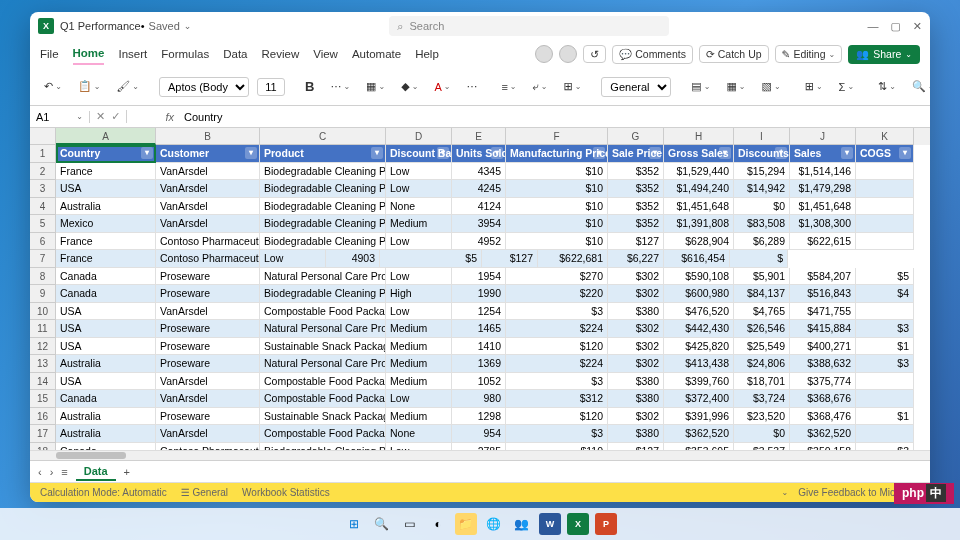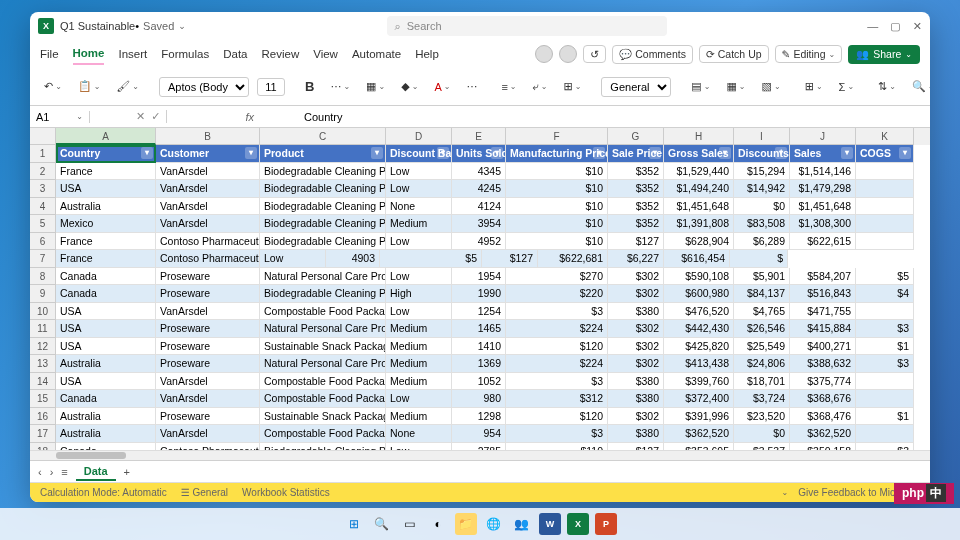--- a/index.html
+++ b/index.html
@@ -20,21 +20,21 @@
 .pillbtn { border:1px solid #ccc; border-radius:4px; padding:2px 6px; font-size:10.5px; color:#333; display:flex; align-items:center; gap:3px; background:#fff; }
 .sharebtn { background:#107c41; color:#fff; border:none; border-radius:4px; padding:3px 8px; font-size:10.5px; display:flex; align-items:center; gap:4px; }
 .ribbon { height:38px; border-bottom:1px solid #d0d0d0; display:flex; align-items:center; padding:0 10px; gap:8px; font-size:11px; color:#333; }
 .ribbon .sep { width:1px; height:22px; background:#ddd; }
 .ribbon .btn { padding:2px 4px; display:flex; align-items:center; gap:2px; }
 .ribbon select,.ribbon input.fontsize { border:1px solid #ccc; border-radius:3px; font-size:11px; padding:2px 4px; background:#fff; }
 .ribbon input.fontsize { width:28px; text-align:center; }
 .ribbon .fontname { width:90px; }
 .ribbon .numfmt { width:70px; }
 .ribbon .bold { font-weight:bold; font-size:13px; }
-.formulabar { height:22px; border-bottom:1px solid #d0d0d0; display:flex; align-items:center; font-size:11px;gap:40px; }
+.formulabar { height:22px; border-bottom:1px solid #d0d0d0; display:flex; align-items:center; font-size:11px; }
 .formulabar .namebox { width:60px; border-right:1px solid #d0d0d0; padding:0 6px; display:flex; align-items:center; justify-content:space-between; }
 .formulabar .fxbtns { padding:0 6px; color:#888; display:flex; gap:6px; border-right:1px solid #d0d0d0; }
 .formulabar .fx { padding:0 4px; font-style:italic; color:#666;margin-left:34px; }
 .formulabar .formula { padding:0 6px; flex:1; }
 .grid { flex:1; overflow:hidden; display:flex; flex-direction:column; font-size:10.5px; }
 .colheads { display:flex; height:17px; background:#f0f0f0; }
 .colheads .corner { width:26px; border-right:1px solid #ccc; border-bottom:1px solid #ccc; background:#f0f0f0; }
 .colheads .ch { border-right:1px solid #ccc; border-bottom:1px solid #ccc; text-align:center; color:#555; line-height:17px; font-size:10px; }
 .colheads .ch.sel { background:#d4e8d4; border-bottom:2px solid #107c41; }
 .rows { flex:1; overflow:hidden; }
@@ -59,21 +59,21 @@
 .logo .cn { background:#333; padding:2px 4px; margin-left:2px; }
 .colw-A{width:100px}.colw-B{width:104px}.colw-C{width:126px}.colw-D{width:66px}.colw-E{width:54px}.colw-F{width:102px}.colw-G{width:56px}.colw-H{width:70px}.colw-I{width:56px}.colw-J{width:66px}.colw-K{width:58px}
 .chv{font-size:8px;color:#666}
 </style>
 </head>
 <body>
 
 <div class="window">
   <div class="titlebar">
     <div class="excel-icon">X</div>
-    <span class="doc-title">Q1 Sustainable</span>
+    <span class="doc-title">Q1 Performance</span>
     <span> • </span>
     <span class="saved">Saved</span>
     <span class="chev">⌄</span>
     <div class="search">
       <span>⌕</span>
       <span>Search</span>
     </div>
     <div class="wincontrols">
       <span>—</span>
       <span>▢</span>

